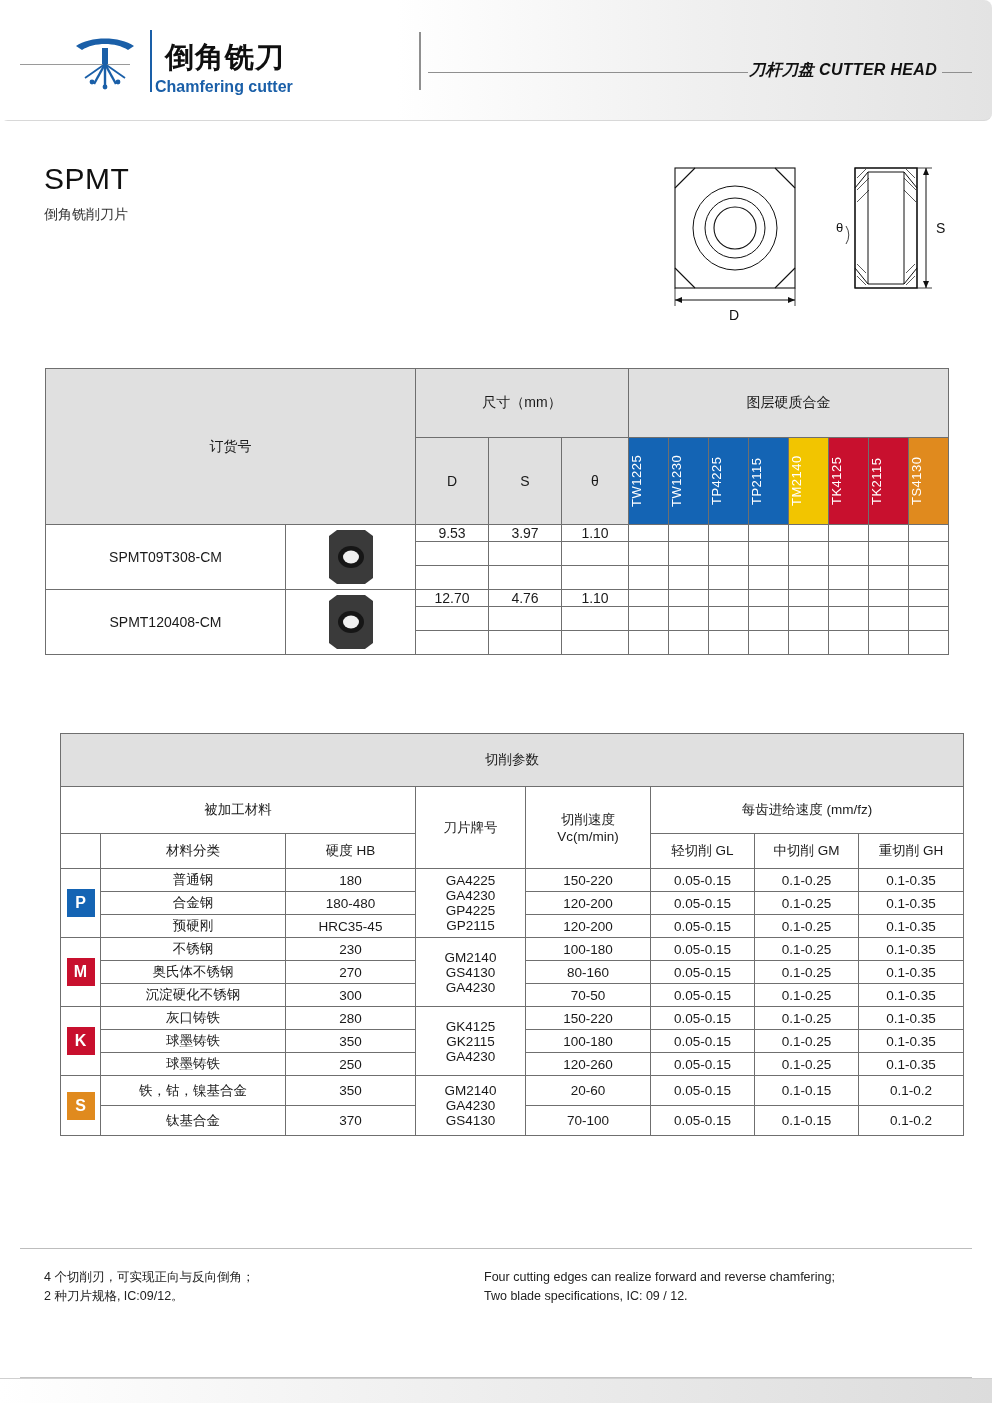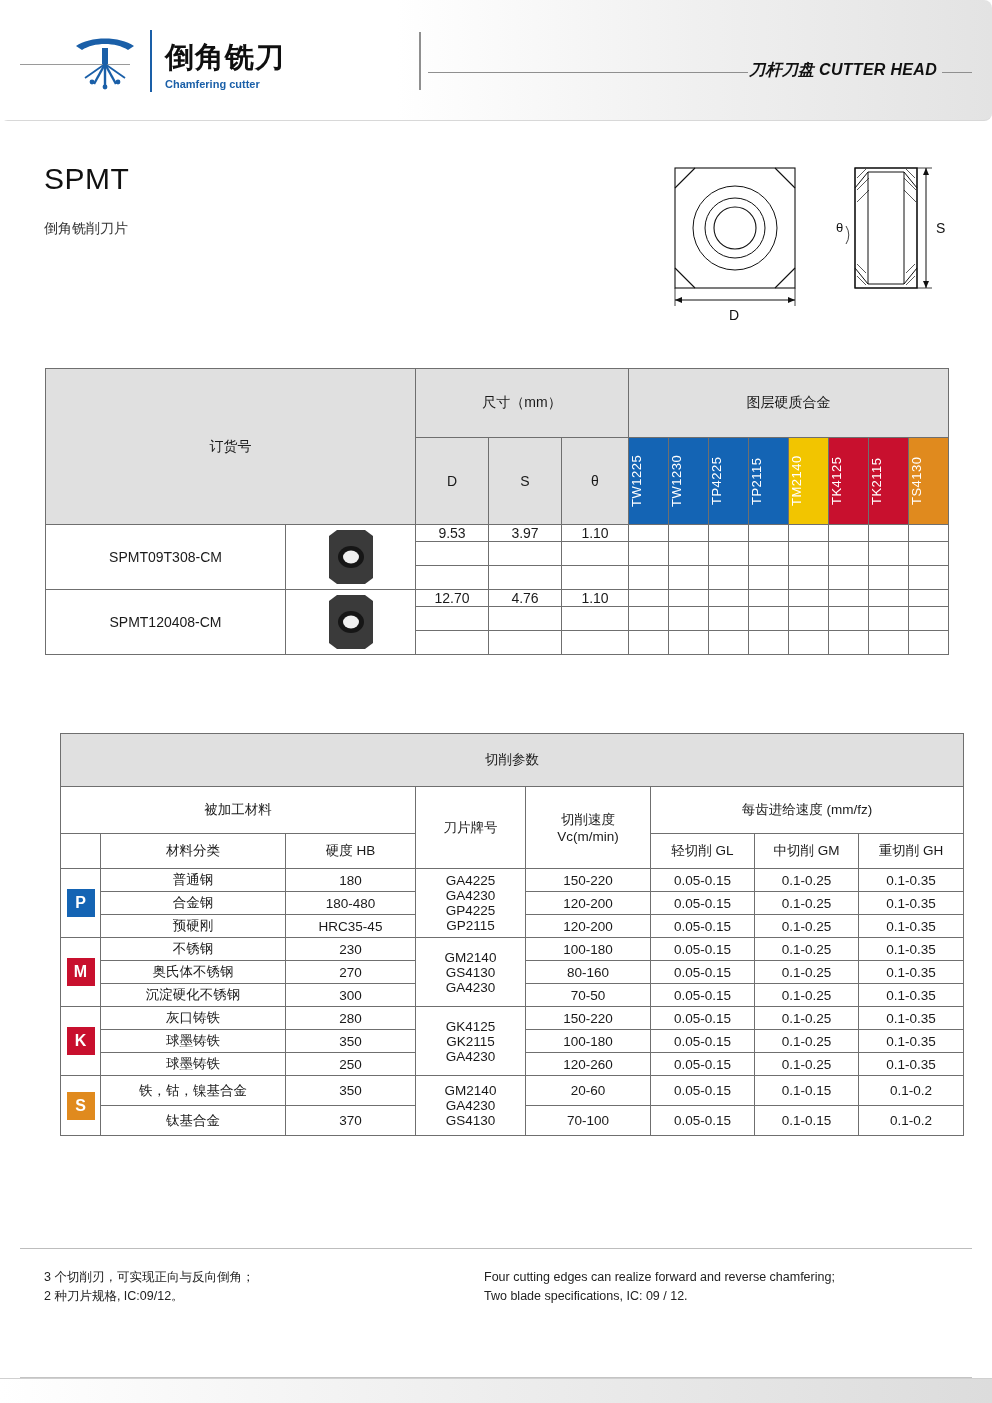--- a/index.html
+++ b/index.html
@@ -57,23 +57,23 @@
     position: absolute;
     left: 165px;
     top: 38px;
     font-size: 29px;
     font-weight: bold;
     color: #0f0f0f;
     letter-spacing: 1px;
   }
   .logo-text-en {
     position: absolute;
-    left: 165px;
+    left: 155px;
     top: 78px;
-    font-size: 11px;
+    font-size: 16px;
     font-weight: bold;
     color: #1a5fa8;
     letter-spacing: 0px;
   }
   .header-vline {
     position: absolute;
     left: 419px;
     top: 32px;
     width: 2px;
     height: 58px;
@@ -114,21 +114,21 @@
   }
   .title-main {
     font-size: 30px;
     font-weight: normal;
     color: #111;
     letter-spacing: 0.5px;
   }
   .title-sub {
     font-size: 14px;
     color: #333;
-    margin-top: 24px;
+    margin-top: 10px;
   }
 
   
   .diagram-area {
     position: absolute;
     left: 640px;
     top: 160px;
     width: 330px;
     height: 175px;
   }
@@ -679,21 +679,21 @@
       <td>0.05-0.15</td>
       <td>0.1-0.15</td>
       <td>0.1-0.2</td>
     </tr>
   </tbody>
     </table>
 </div>
 
 <div class="footer-rule"></div>
 <div class="footer-note-cn">
-  <div>3 个切削刃，可实现正向与反向倒角；</div>
+  <div>4 个切削刃，可实现正向与反向倒角；</div>
   <div>2 种刀片规格, IC:09/12。</div>
 </div>
 <div class="footer-note-en">
   <div>Four cutting edges can realize forward and reverse chamfering;</div>
   <div>Two blade specifications, IC: 09 / 12.</div>
 </div>
 <div class="footer-bar-line"></div>
 <div class="footer-bar"></div>
 
 </body></html>

